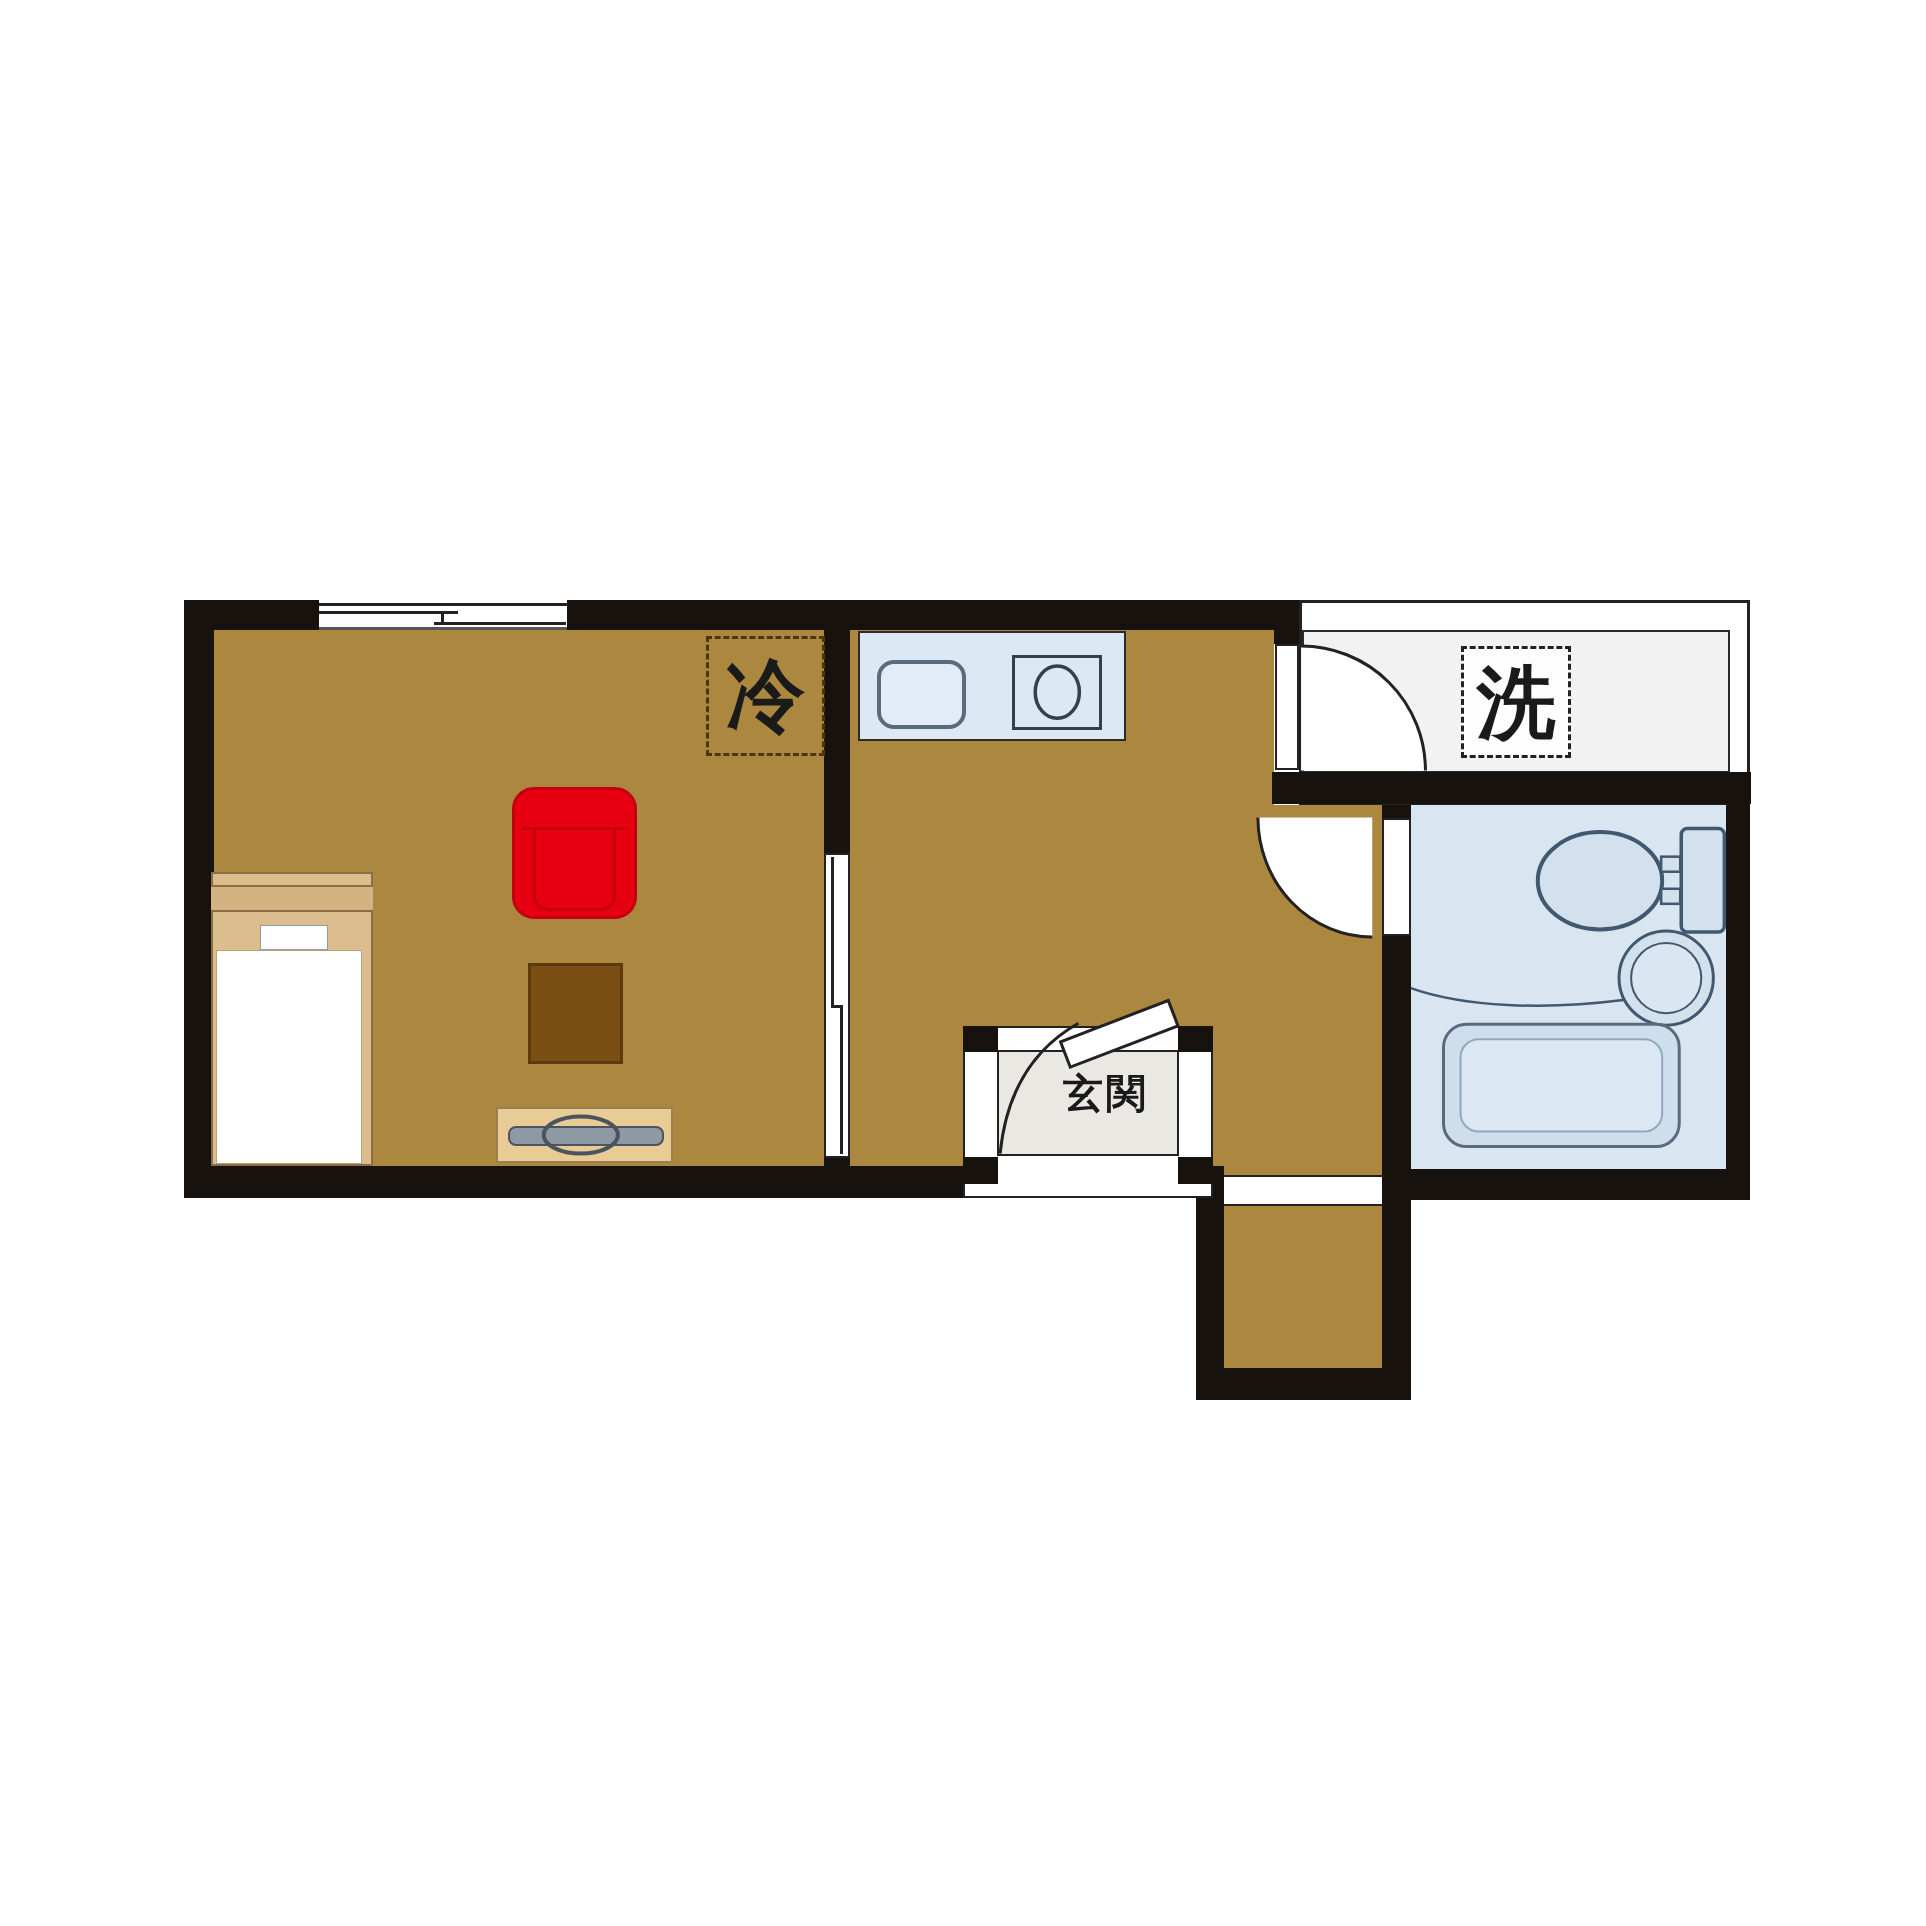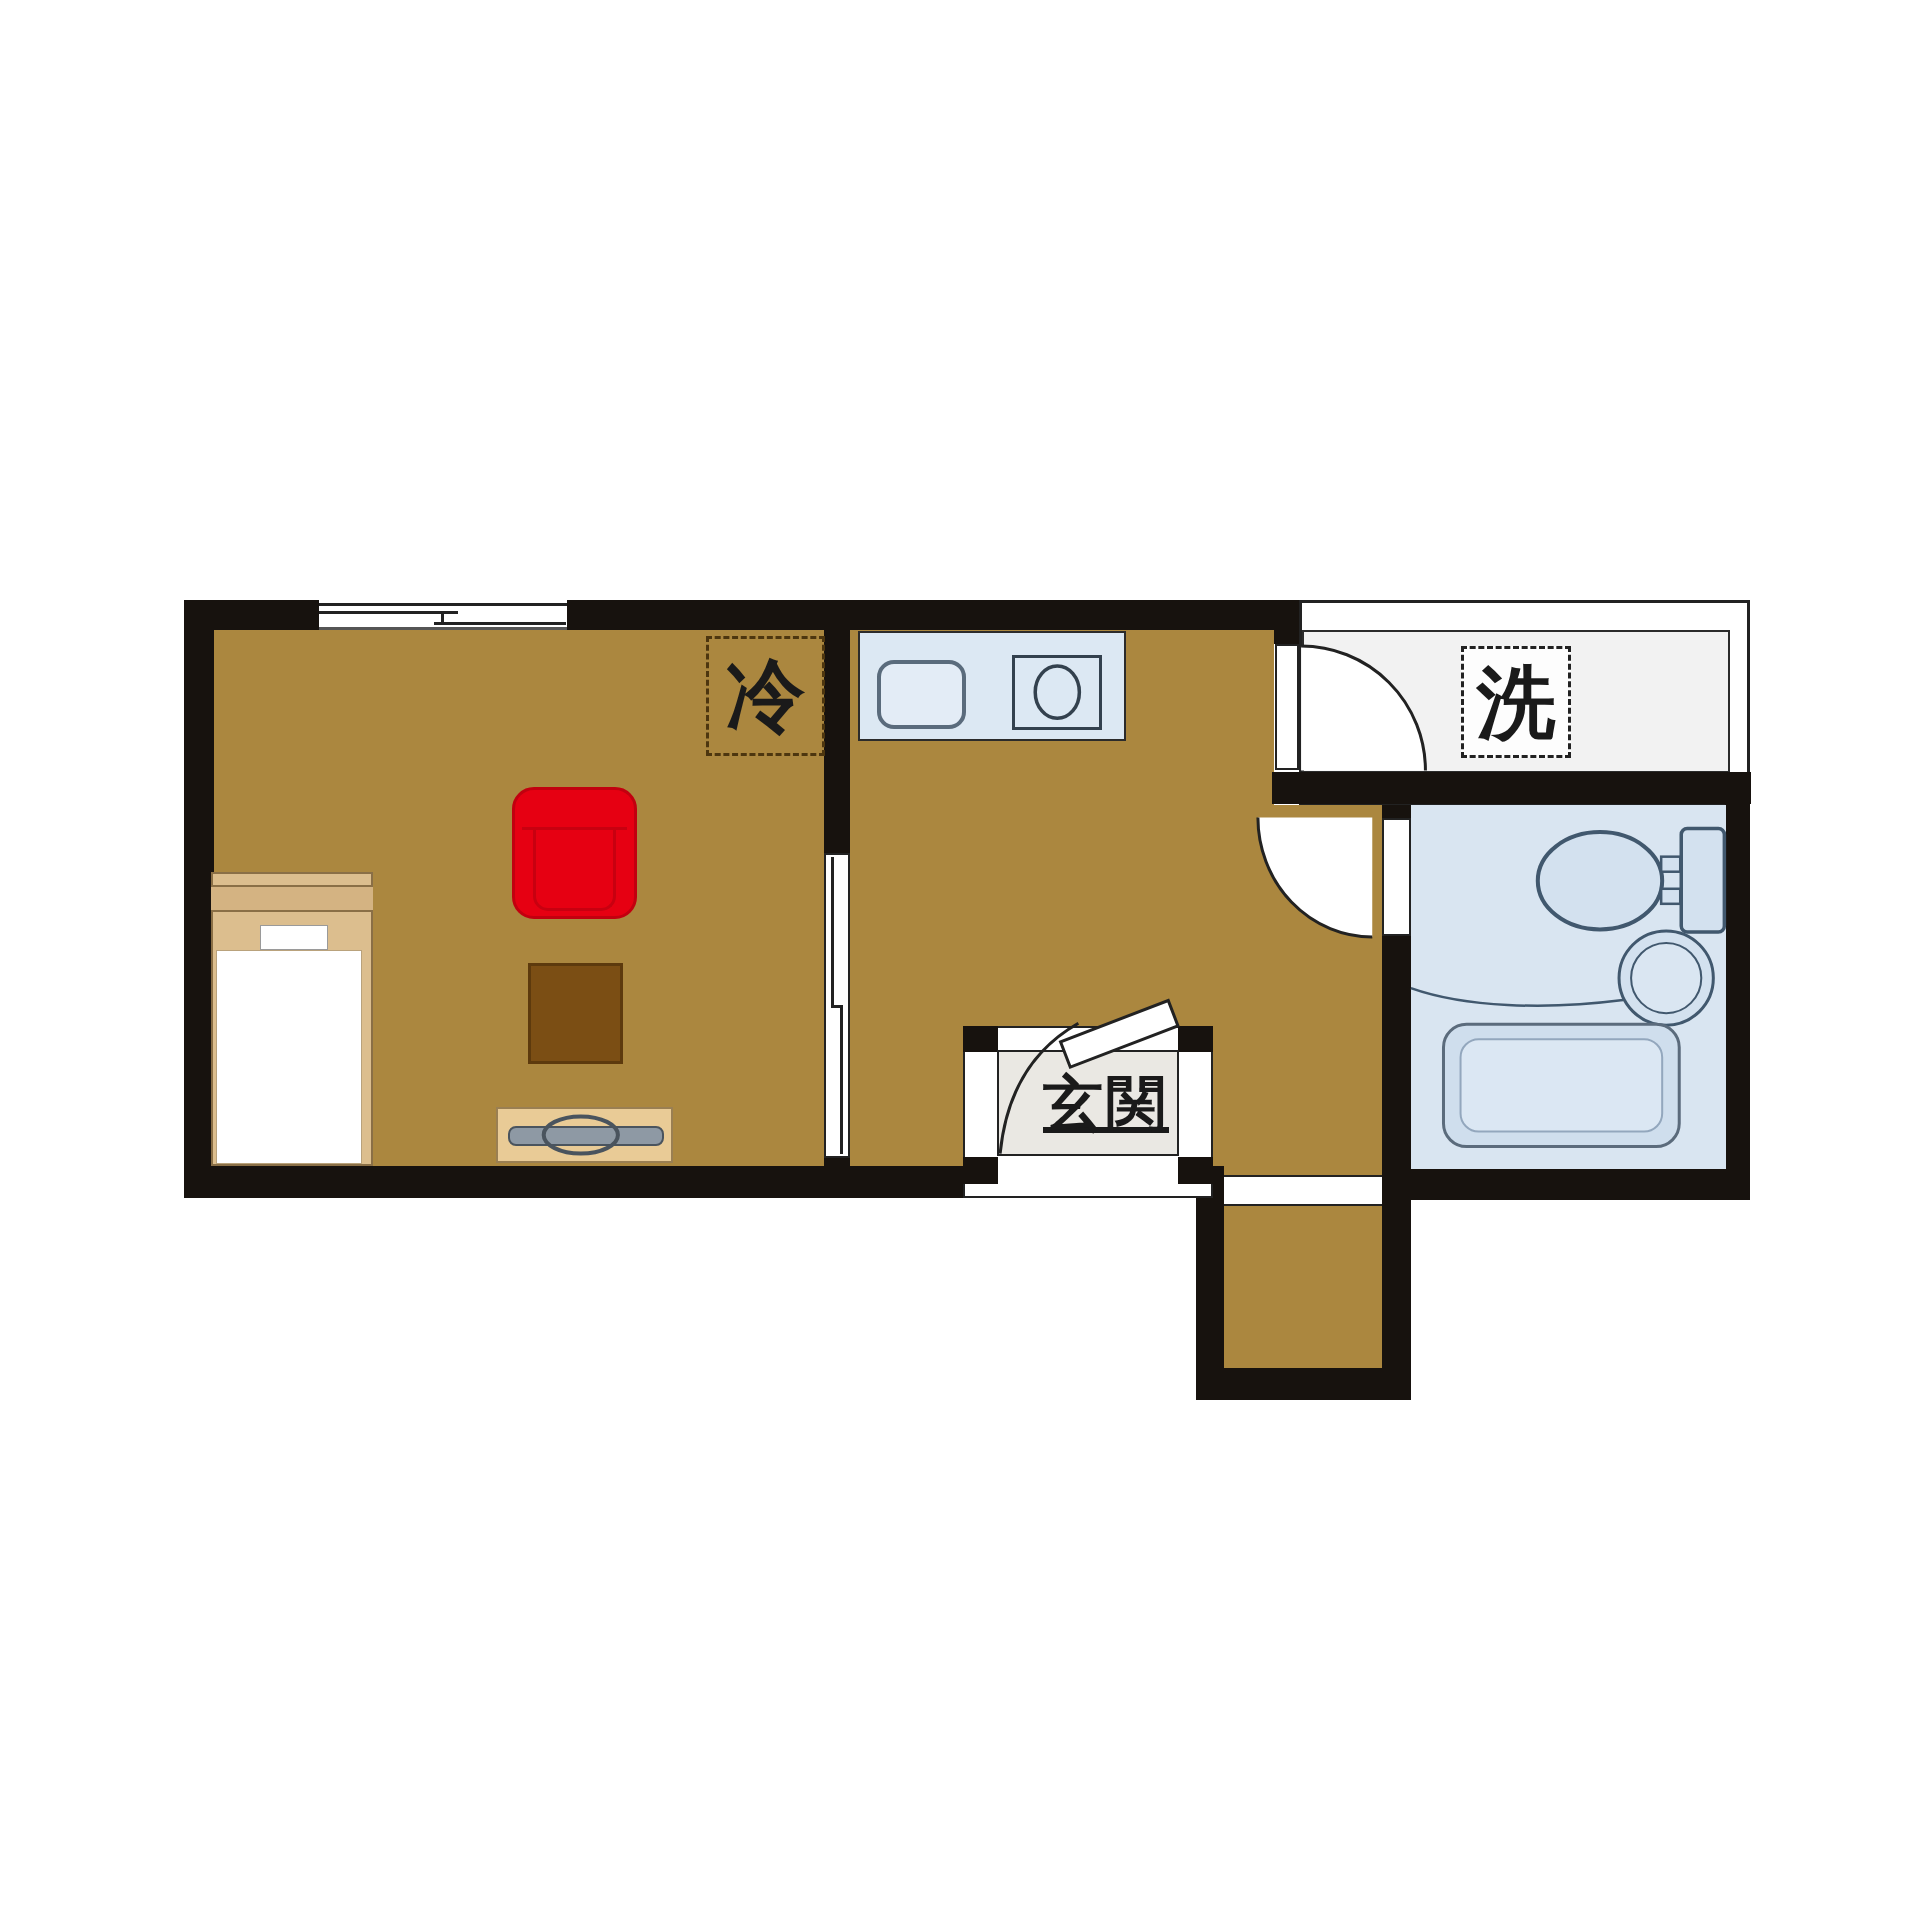--- a/index.html
+++ b/index.html
@@ -56,21 +56,21 @@
   <div class="abs" style="left:1275px;top:644px;width:24px;height:126px;background:#ffffff;border:2px solid #222;"></div>
 
   <div class="abs" style="left:1382px;top:818px;width:29px;height:118px;background:#ffffff;border:2px solid #222;"></div>
 
   <div class="abs" style="left:963px;top:1026px;width:250px;height:172px;background:#ffffff;border:2px solid #222;"></div>
   <div class="wall" style="left:963px;top:1026px;width:35px;height:26px;"></div>
   <div class="wall" style="left:1178px;top:1026px;width:35px;height:26px;"></div>
   <div class="wall" style="left:963px;top:1157px;width:35px;height:27px;"></div>
   <div class="wall" style="left:1178px;top:1157px;width:35px;height:27px;"></div>
   <div class="abs" style="left:997px;top:1050px;width:182px;height:106px;background:#eae8e3;border:2.5px solid #222;"></div>
-  <div class="abs label" style="left:997px;top:1073px;width:218px;font-size:60px;letter-spacing:3px;text-decoration:underline;">玄関</div>
+  <div class="abs label" style="left:997px;top:1073px;width:218px;font-size:40px;letter-spacing:3px;">玄関</div>
 
   <div class="abs" style="left:706px;top:636px;width:119px;height:120px;border:3.5px dashed #4d360f;"></div>
   <div class="abs label" style="left:706px;top:657px;width:119px;font-size:79px;">冷</div>
 
   <div class="abs" style="left:1461px;top:646px;width:110px;height:112px;background:#fdfdfd;border:3.5px dashed #222;"></div>
   <div class="abs label" style="left:1461px;top:664px;width:110px;font-size:79px;">洗</div>
 
   <div class="abs" style="left:211px;top:872px;width:162px;height:294px;background:#dcbe8e;border:2px solid #8a6f46;"></div>
   <div class="abs" style="left:211px;top:885px;width:162px;height:27px;background:#d4b382;border-top:2px solid #8a6f46;border-bottom:2px solid #8a6f46;"></div>
   <div class="abs" style="left:260px;top:925px;width:68px;height:25px;background:#ffffff;border:1.5px solid #9a9a9a;"></div>

